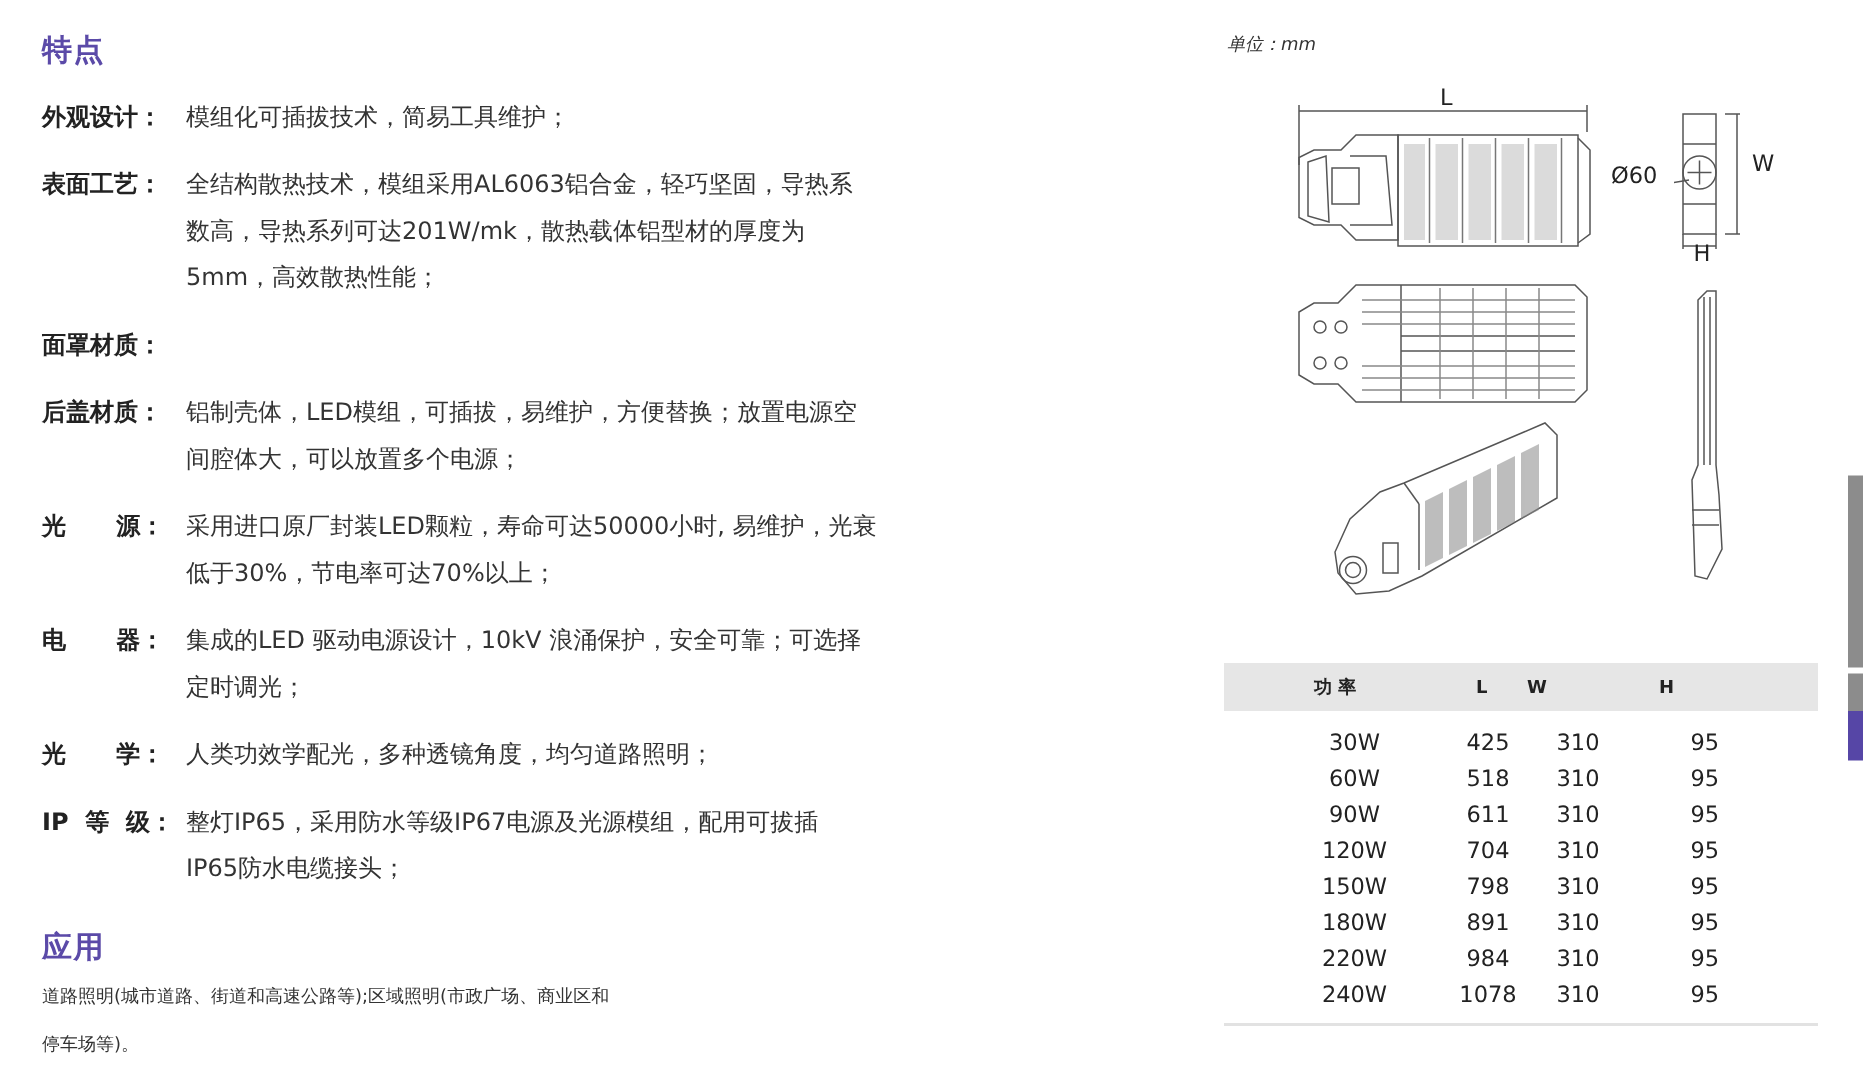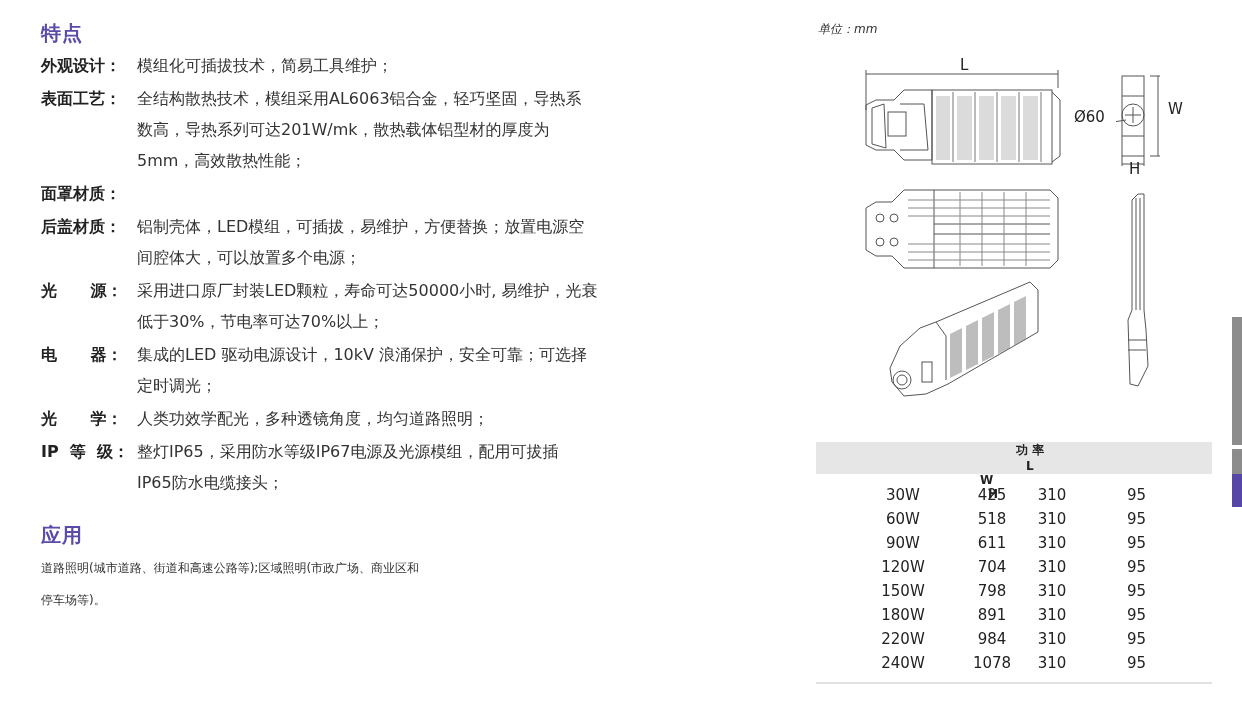--- a/index.html
+++ b/index.html
@@ -1,35 +1,35 @@
 <!DOCTYPE html>
 <html><head>
 <meta charset="utf-8">
 <style>
   * { box-sizing: border-box; margin: 0; padding: 0; }
   html, body { width: 1242px; height: 711px; background: #ffffff; overflow: hidden; }
   body { position: relative; font-family: "DejaVu Sans", "Liberation Sans", sans-serif; color: #2b2b2b; }
 
-  .left { position: absolute; left: 41px; top: 18px; width: 680px; }
+  .left { position: absolute; left: 28px; top: 18px; width: 680px; }
   .heading { color: #5b4aa8; font-size: 20px; font-weight: bold; letter-spacing: 1px; height: 30px; line-height: 30px; }
-  .feature { display: flex; font-size: 16px; line-height: 31px; margin-top: 2px; }
+  .feature { display: flex; font-size: 16px; line-height: 31px; margin-top: 14px; }
   .feature .label { width: 96px; flex: 0 0 96px; font-weight: bold; color: #222; white-space: pre; }
   .feature .text { width: 550px; color: #333; }
   .feature .text div { white-space: nowrap; }
   .app-heading { margin-top: 22px; }
   .app-text { font-size: 12px; line-height: 32px; color: #333; margin-top: 2px; }
   .app-text div { white-space: nowrap; }
 
   .right { position: absolute; left: 816px; top: 0; width: 400px; height: 711px; }
   .unit { position: absolute; left: 2px; top: 21px; font-size: 12px; color: #333; font-style: italic; }
   .drawing { position: absolute; }
   .dim-label { position: absolute; font-size: 15px; color: #222; font-family: "DejaVu Sans", sans-serif; }
 
   .spec-table { position: absolute; left: 0; top: 442px; width: 396px; }
-  .spec-head { display: flex; background: #e6e6e6; height: 32px; align-items: center; font-size: 12px; font-weight: bold; color: #222; flex-direction: column; }
+  .spec-head { display: flex; background: #e6e6e6; height: 32px; align-items: center; font-size: 12px; font-weight: bold; color: #222; }
   .spec-row { display: flex; font-size: 15px; height: 24px; line-height: 24px; color: #222; text-align: center; }
   .c0 { width: 116px; padding-left: 58px; }
   .c1 { width: 80px; padding-left: 40px; }
   .c2 { width: 80px; }
   .c3 { width: 80px; }
   .spec-head .c0 { padding-left: 60px; }
   .spec-head .c1 { padding-left: 52px; }
   .spec-head .c2 { padding-left: 6px; }
   .spec-head .c3 { padding-left: 14px; }
   .spec-body { padding-top: 9px; }

